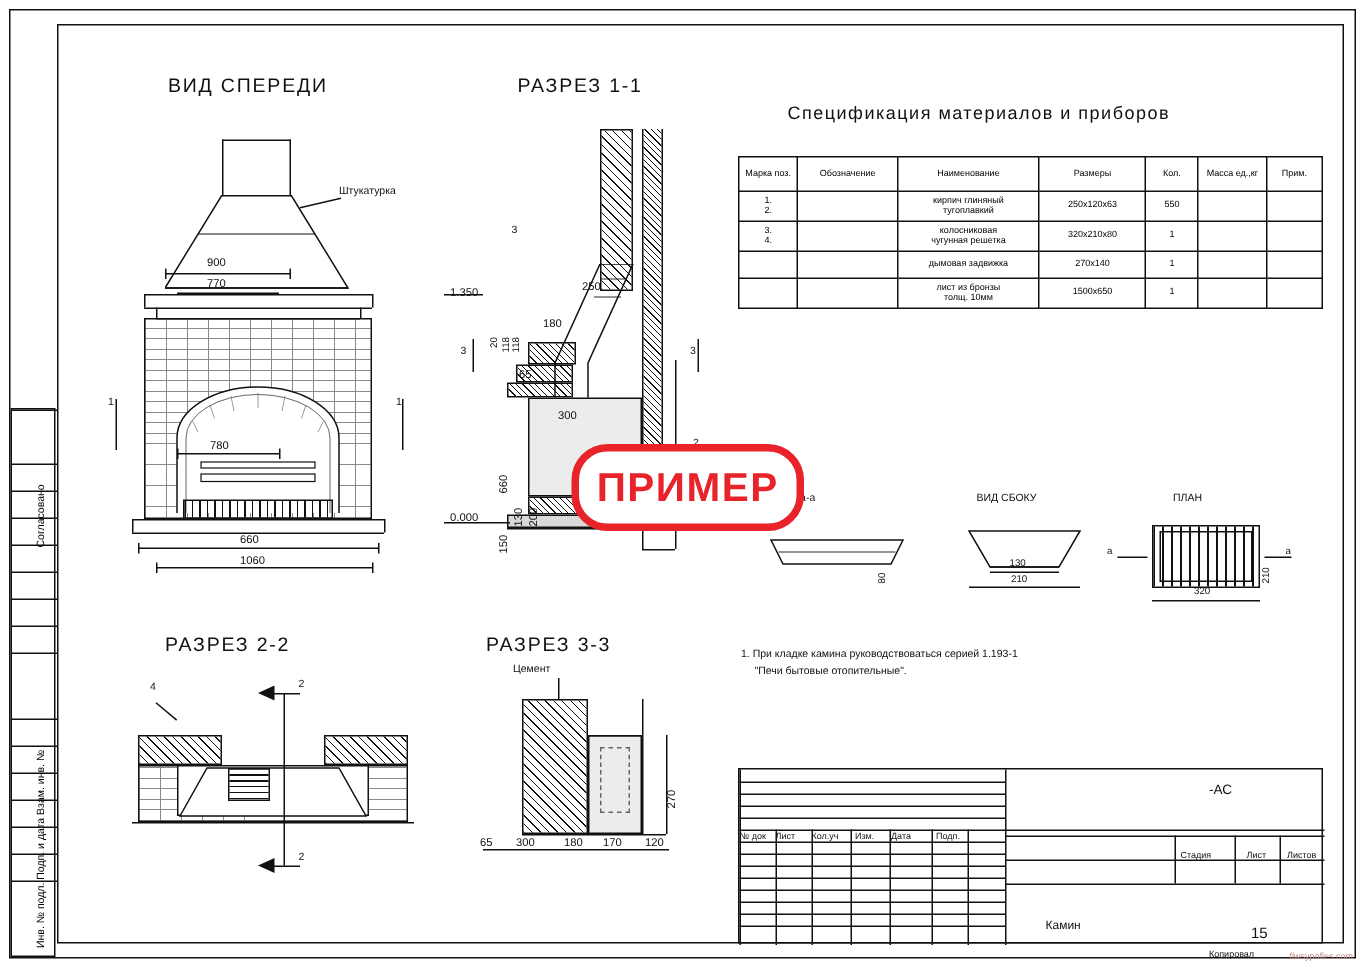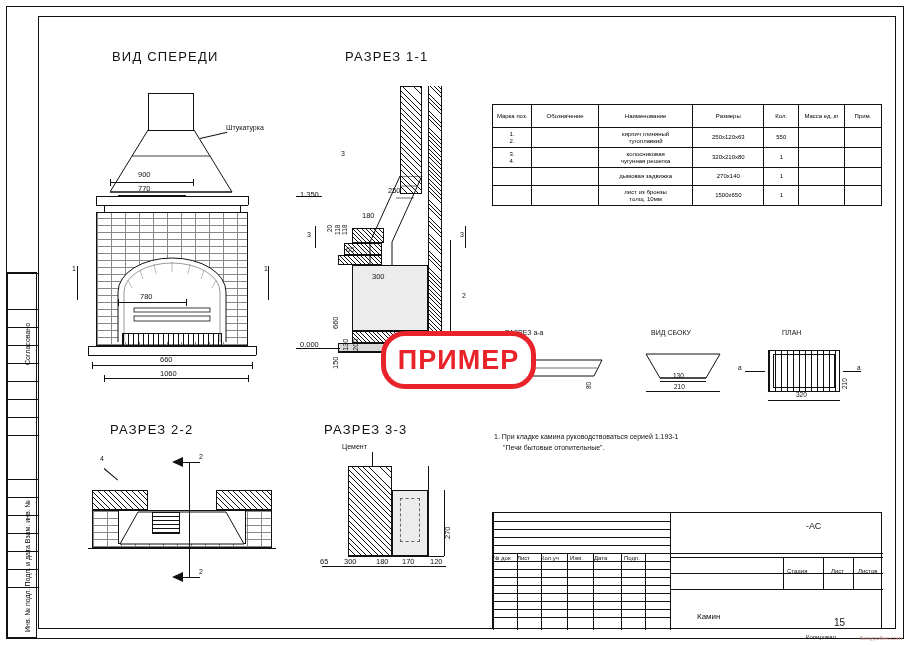--- a/index.html
+++ b/index.html
@@ -21,21 +21,21 @@
   .brick{background-image:repeating-linear-gradient(0deg,#888 0 0.6px,transparent 0.6px 7px),repeating-linear-gradient(90deg,#888 0 0.6px,transparent 0.6px 14px);}
   .grey{background:#d9d9d9;}
   .lgrey{background:#ececec;}
   table.spec{position:absolute;border-collapse:collapse;font-size:6px;}
   table.spec td,table.spec th{border:1px solid #111;padding:0;text-align:center;vertical-align:middle;line-height:1.05;font-weight:normal;}
   .stamp{position:absolute;border:1px solid #111;box-sizing:border-box;}
   .leftbar{position:absolute;left:7px;top:272px;width:30px;height:366px;border:1px solid #111;box-sizing:border-box;}
   .vtext{position:absolute;transform-origin:0 0;transform:rotate(-90deg);font-size:7px;white-space:nowrap;}
   .stampcell{position:absolute;font-size:6px;color:#111;white-space:nowrap;}
   #primer{position:absolute;left:381px;top:296px;width:145px;height:48px;border:5px solid #e8232a;border-radius:24px;background:#fff;
-          display:flex;align-items:center;justify-content:center;color:#e8232a;font-size:27px;font-weight:bold;letter-spacing:1px;margin-top:35px;}
+          display:flex;align-items:center;justify-content:center;color:#e8232a;font-size:27px;font-weight:bold;letter-spacing:1px;}
   .dimline{position:absolute;height:1px;background:#111;}
   .tick{position:absolute;width:1px;height:7px;background:#111;}
   .wm{position:absolute;right:8px;bottom:4px;font-size:6px;color:#c38b8b;}
   .copy{position:absolute;font-size:6px;color:#111;}
 </style>
 </head>
 <body>
 
 <div id="sheet">
 
@@ -188,20 +188,21 @@
   <span class="txt tiny" style="left:462px;top:292px;">2</span>
   <span class="txt tiny" style="left:462px;top:335px;">2</span>
   <span class="txt tiny2" style="left:333px;top:225px;transform:rotate(-90deg);transform-origin:left bottom;">20</span>
   <span class="txt tiny2" style="left:341px;top:228px;transform:rotate(-90deg);transform-origin:left bottom;">118</span>
   <span class="txt tiny2" style="left:348px;top:228px;transform:rotate(-90deg);transform-origin:left bottom;">118</span>
   <div class="ln vl" style="left:315px;top:226px;height:22px;"></div>
   <div class="ln vl" style="left:465px;top:226px;height:22px;"></div>
   <div class="ln hl" style="left:296px;top:196px;width:26px;"></div>
   <div class="ln hl" style="left:296px;top:348px;width:44px;"></div>
 
+  <span class="txt title-sm" style="left:525px;top:68px;">Спецификация материалов и приборов</span>
 
   <table class="spec" style="left:492px;top:104px;width:390px;">
     <tbody>
         <tr>
       <th style="width:36px;height:22px;"><span>Марка поз.</span></th>
       <th style="width:62px;"><span>Обозначение</span></th>
       <th style="width:88px;"><span>Наименование</span></th>
       <th style="width:66px;"><span>Размеры</span></th>
       <th style="width:32px;"><span>Кол.</span></th>
       <th style="width:42px;"><span>Масса ед.,кг</span></th>

